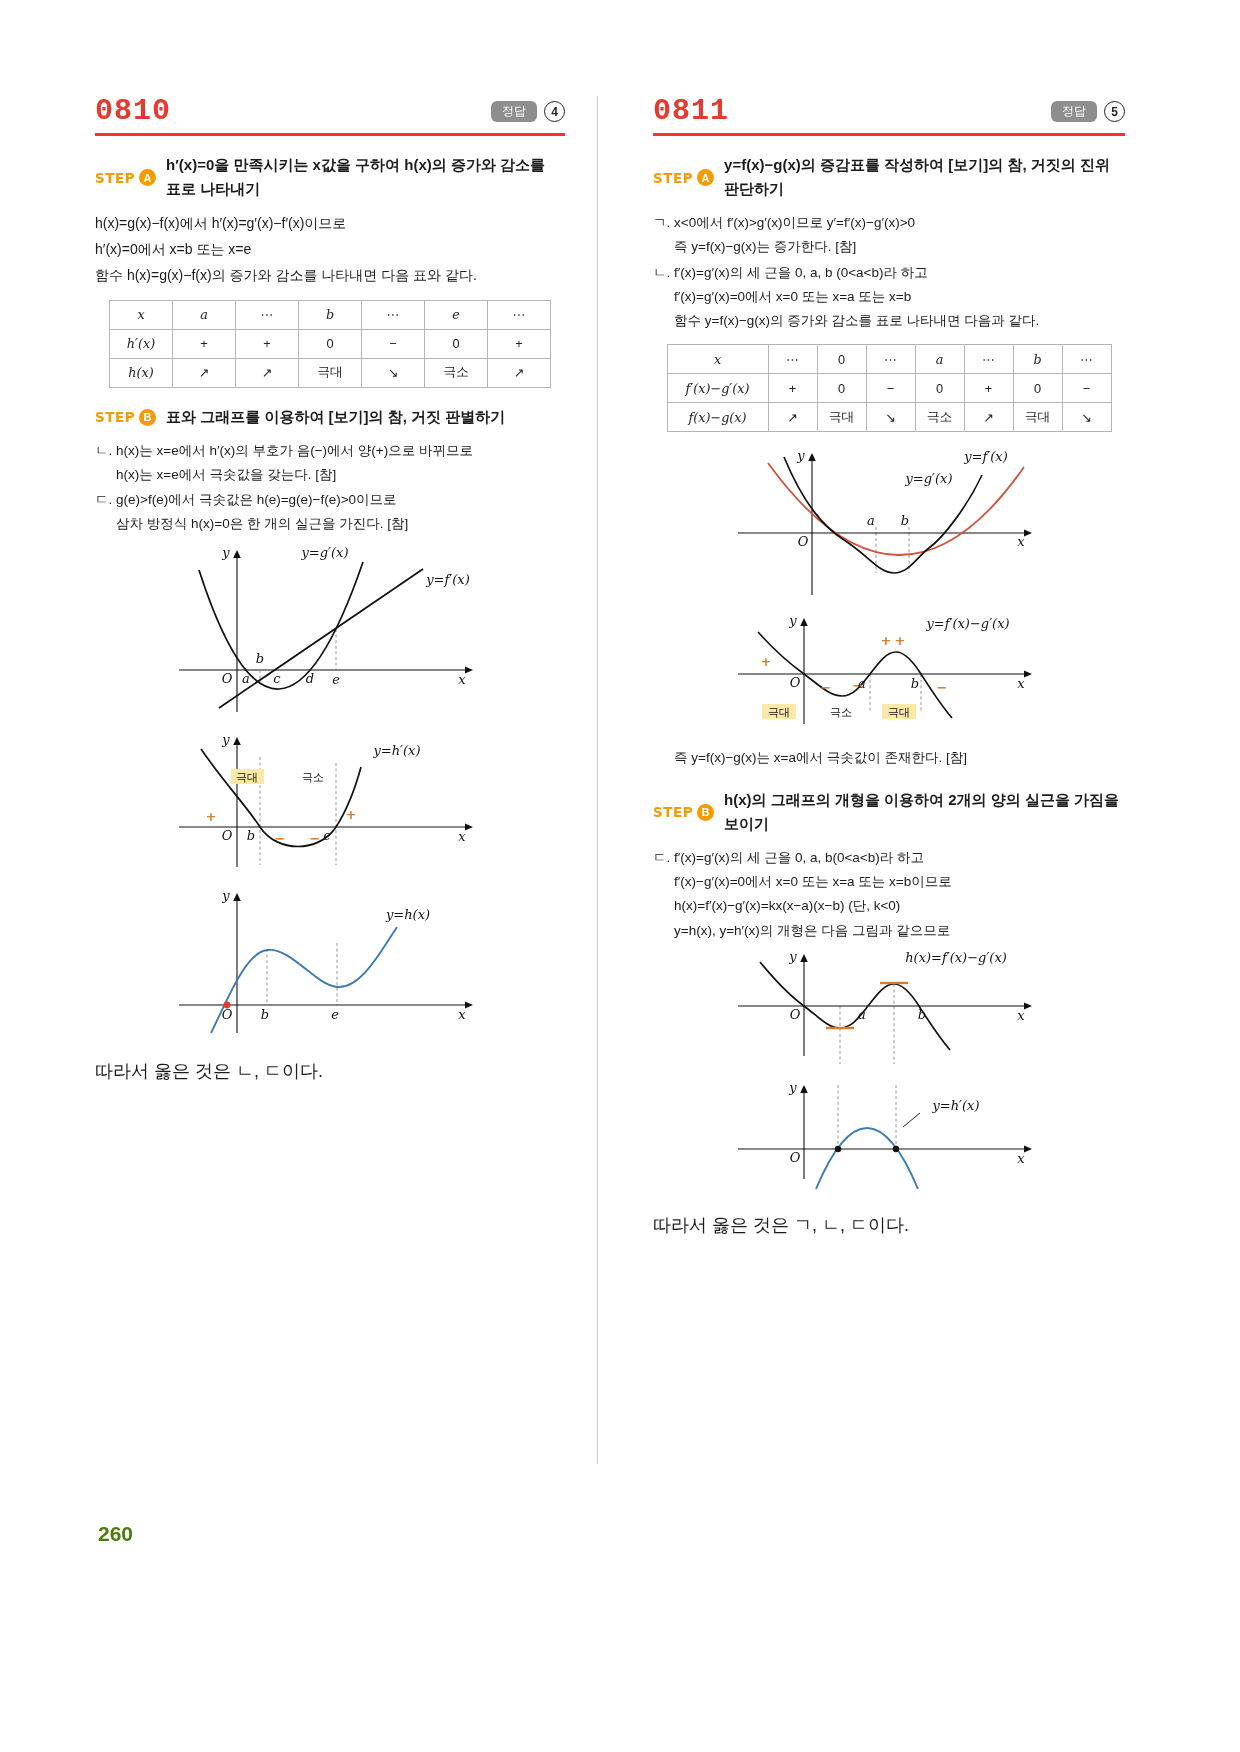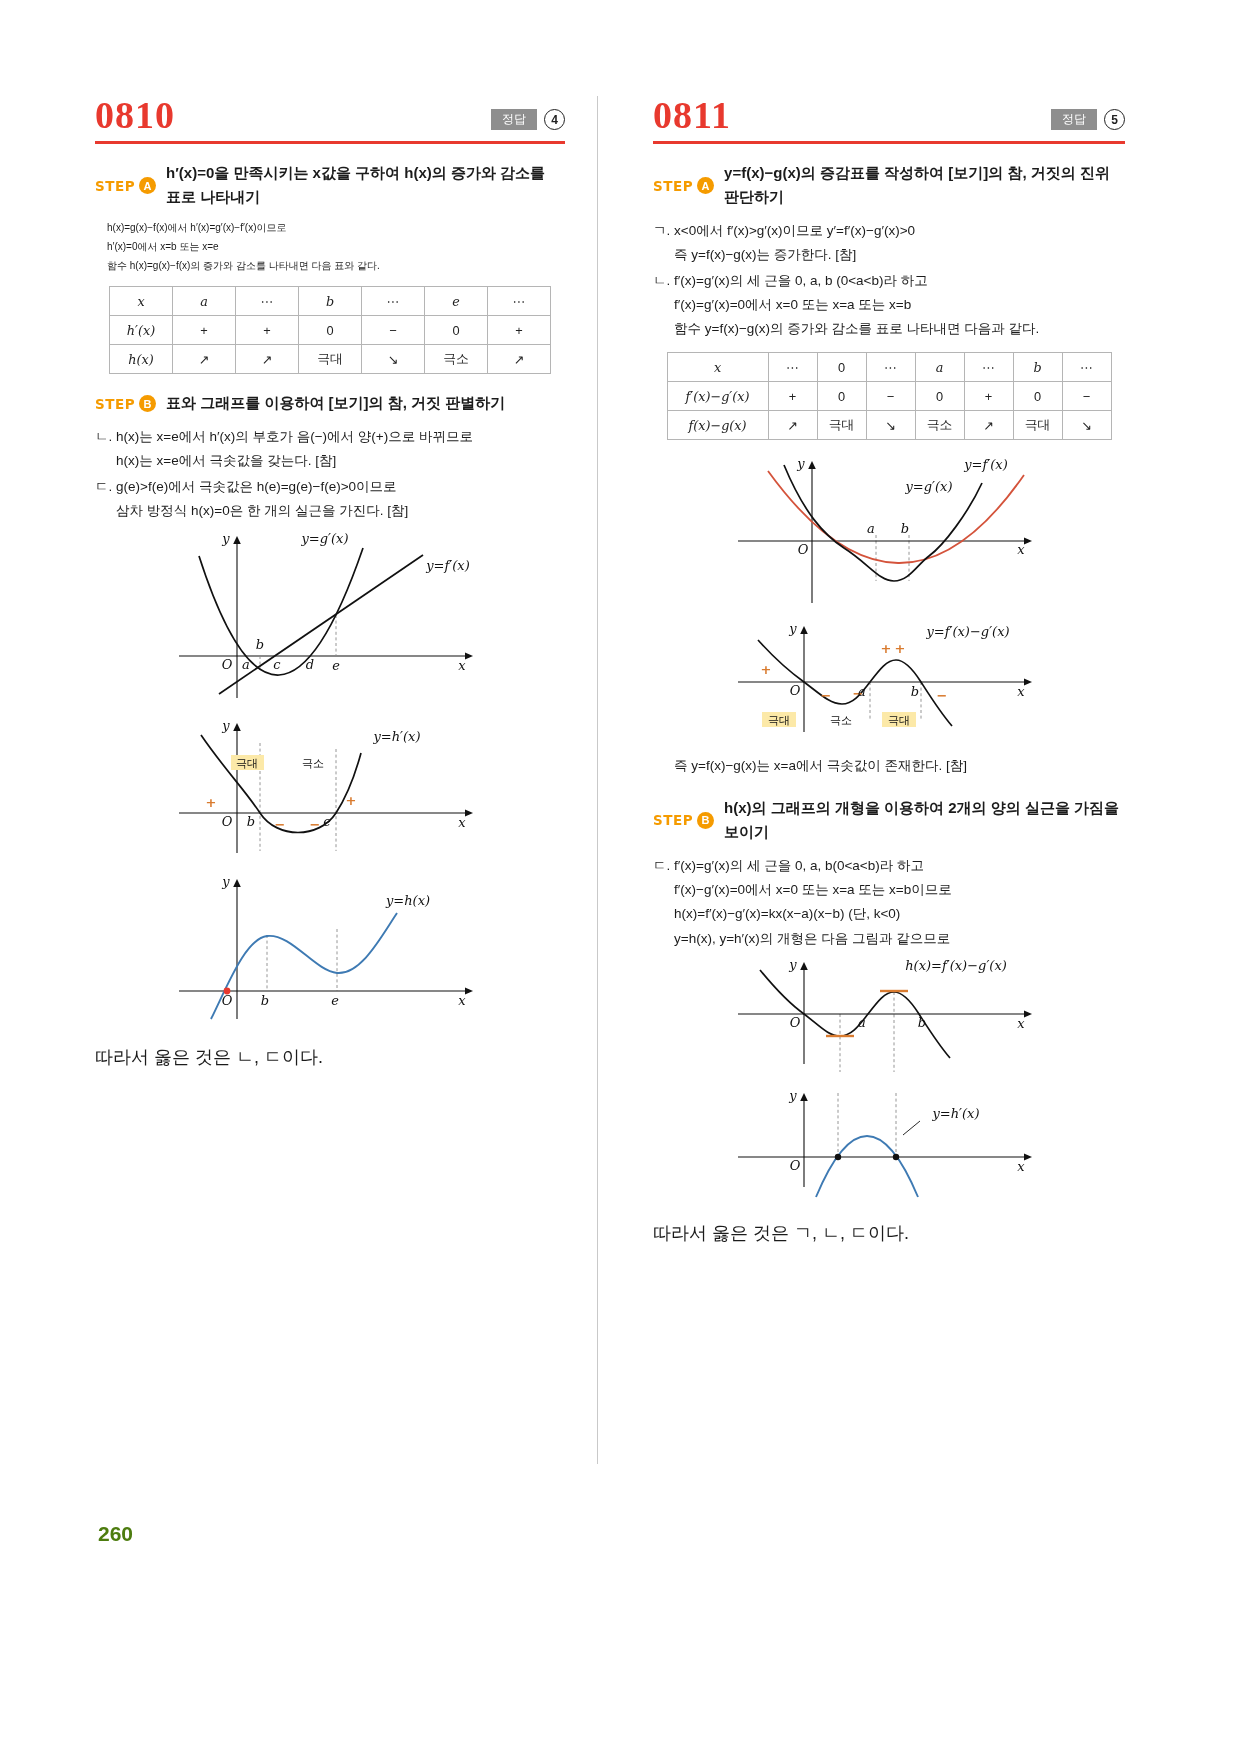--- a/index.html
+++ b/index.html
@@ -5,38 +5,38 @@
   html,body { margin:0; padding:0; background:#e9e9e9; }
   .page { position:relative; width:1240px; height:1752px; background:#ffffff; margin:0 auto;
           font-family:"Liberation Sans", sans-serif; color:#1b1b1b; overflow:hidden; }
   .divider { position:absolute; left:597px; top:96px; width:1px; height:1368px; background:#c9c9c9; }
   .col { position:absolute; top:96px; }
   .col-left  { left:95px;  width:470px; }
   .col-right { left:620px; width:472px;margin-left:33px; }
 
   .prob-header { display:flex; align-items:flex-end; justify-content:space-between;
                  border-bottom:3px solid #e8392e; padding-bottom:7px; }
-  .prob-id { color:#e8392e; font-size:38px; font-weight:800; letter-spacing:1px;
-             font-family:Liberation Serif, serif; line-height:1; }
+  .prob-id { color:#e8392e; font-size:30px; font-weight:800; letter-spacing:1px;
+             font-family:Liberation Mono, monospace; line-height:1; }
   .answer { display:flex; align-items:center; gap:7px; padding-bottom:4px; }
-  .answer-pill { background:#8e8e8e; color:#fff; border-radius:0; padding:2px 11px;
+  .answer-pill { background:#8e8e8e; color:#fff; border-radius:6px; padding:2px 11px;
                  font-size:12px; line-height:1.4; }
   .circ { width:19px; height:19px; border:1.4px solid #222; border-radius:50%;
           display:flex; align-items:center; justify-content:center;
           font-size:12px; font-weight:600; color:#222; }
 
   .step-row { display:flex; gap:10px; margin:17px 0 10px 0; }
   .step-badge { display:flex; align-items:center; gap:4px; flex:0 0 auto; padding-top:1px; }
   .step-word { color:#f59b00; font-weight:800; font-size:13.5px; letter-spacing:.5px;
                font-family:"DejaVu Sans", sans-serif; }
   .step-letter { width:17px; height:17px; border-radius:50%; background:#f59b00; color:#fff;
                  font-size:11px; font-weight:700; display:flex; align-items:center; justify-content:center; }
   .step-title { font-weight:700; font-size:15px; line-height:1.6; }
 
-  .para { font-size:10px; line-height:1.8; margin:1px 12px; }
+  .para { font-size:14px; line-height:1.8; margin:1px 0; }
   .item { font-size:13.5px; line-height:1.8; margin:1px 0; }
   .cont { padding-left:21px; }
   .conclusion { font-size:18px; margin-top:14px; }
 
   table.tt { border-collapse:collapse; margin:11px auto 13px auto; }
   .tt td { border:1px solid #b5b5b5; text-align:center; font-size:12.8px;
            padding:5px 3px; height:18px; color:#222; }
   .tt1 td { min-width:56px; }
   .tt2 td { min-width:42px; }
   .tt2 td:first-child { min-width:94px; }

